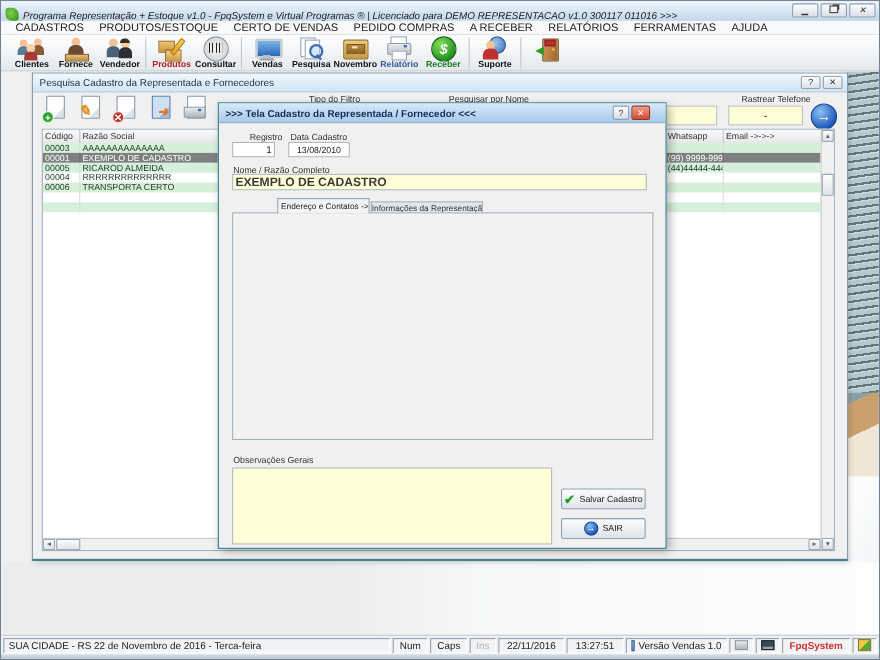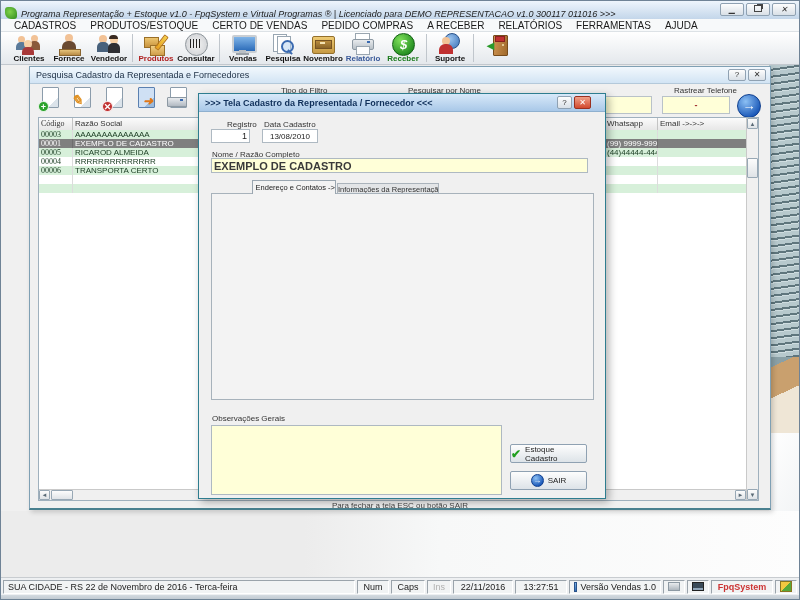--- a/index.html
+++ b/index.html
@@ -47,21 +47,21 @@
 
   
   .grid{position:absolute;left:8px;top:50px;width:721px;height:384px;background:#fff;border:1px solid #9fb0bd;box-sizing:border-box;}
   .ghead{position:absolute;left:0;top:0;width:707px;height:12px;display:flex;background:linear-gradient(#fbfbfb,#e7e7e7);border-bottom:1px solid #b8b8b8;}
   .gh{font-size:8px;color:#333;padding:1px 2px 0;border-right:1px solid #c4c4c4;box-sizing:border-box;white-space:nowrap;overflow:hidden;}
   .grow{position:absolute;left:0;width:707px;height:9px;display:flex;}
   .gc{font-size:8px;line-height:9px;padding:0 2px;border-right:1px solid #dcdcdc;box-sizing:border-box;white-space:nowrap;overflow:hidden;color:#173a1f;}
   .stripe{background:#d7f0da;}
   .rowsel{background:#7f7f7f;}
   .rowsel .gc{color:#ffffff;border-right-color:#6e6e6e;}
-  .c-cod{width:34px;font-family:Liberation Serif, serif;} .c-raz{width:532px;} .c-wha{width:53px;} .c-ema{width:88px;border-right:none;}
+  .c-cod{width:34px;} .c-raz{width:532px;} .c-wha{width:53px;} .c-ema{width:88px;border-right:none;}
   .vscroll{position:absolute;right:0;top:0;width:12px;height:382px;background:#f0f0f0;border-left:1px solid #c9c9c9;box-sizing:border-box;}
   .hscroll{position:absolute;left:0;bottom:0;width:707px;height:11px;background:#f0f0f0;border-top:1px solid #c9c9c9;box-sizing:border-box;}
   .sbtn{position:absolute;background:linear-gradient(#fcfcfc,#dfe3e7);border:1px solid #98a8b5;box-sizing:border-box;text-align:center;color:#5a6a76;border-radius:1px;}
   .hint{position:absolute;left:0;top:434px;width:100%;text-align:center;font-size:8px;color:#444;}
 
   
   .dialog{position:absolute;left:197px;top:28px;width:408px;height:406px;background:#f0f0f0;border:1px solid #2e7d8f;box-shadow:3px 3px 8px rgba(0,0,0,.3);z-index:5;box-sizing:border-box;}
   .dlg-title{position:absolute;left:0;top:0;width:100%;height:17px;background:linear-gradient(#d8e9f9,#a9c8e8);border-bottom:1px solid #8fb0cf;display:flex;align-items:center;}
   .dlg-title .dtext{font-size:9px;font-weight:bold;color:#10305a;margin-left:6px;white-space:nowrap;}
   .dlg-close{position:absolute;top:2px;right:14px;width:17px;height:13px;border:1px solid #9a3020;border-radius:2px;background:linear-gradient(#f0a088,#d2492e);color:#fff;font-size:8px;line-height:11px;text-align:center;box-sizing:border-box;}
@@ -333,21 +333,20 @@
           <div class="sbtn" style="left:0;bottom:0;width:11px;height:11px;font-size:6px;line-height:10px">▼</div>
         </div>
 
         <div class="hscroll">
           <div class="sbtn" style="left:0;top:0;width:11px;height:10px;font-size:6px;line-height:9px">◄</div>
           <div class="sbtn" style="left:12px;top:0;width:22px;height:10px"></div>
           <div class="sbtn" style="right:0;top:0;width:11px;height:10px;font-size:6px;line-height:9px">►</div>
         </div>
       </div>
 
-      <div class="hint">Para fechar a tela ESC ou botão SAIR</div>
     </div>
 
     <div class="dialog">
       <div class="dlg-title">
         <span class="dtext">&gt;&gt;&gt; Tela Cadastro da Representada / Fornecedor &lt;&lt;&lt;</span>
       </div>
       <div class="dlg-help">?</div>
       <div class="dlg-close">✕</div>
 
       <span class="dlbl" style="left:28px;top:26px">Registro</span>
@@ -419,21 +418,21 @@
       <input class="tb" style="left: 158px; top: 289px; width: 50px; height: 13px;">
       <input class="tb mask" style="left: 213px; top: 289px; width: 55px; height: 13px;" value=".    .    -">
       <input class="tb" style="left: 271px; top: 289px; width: 60px; height: 13px;">
       <input class="tb" style="left: 335px; top: 289px; width: 43px; height: 13px;">
 
       <span class="dlbl" style="left:13px;top:320px">Observações Gerais</span>
       <textarea class="tb yel" style="left: 12px; top: 331px; width: 291px; height: 70px; resize: none;"></textarea>
 
       <div class="dbtn" style="left:311px;top:350px;width:77px;height:19px">
         <span style="color:#1fa01f;font-size:12px;font-weight:bold">✔</span>
-        <span>Estoque Cadastro</span>
+        <span>Salvar Cadastro</span>
       </div>
       <div class="dbtn" style="left:311px;top:377px;width:77px;height:19px">
         <span class="gobtn" style="position:static;width:13px;height:13px;font-size:8px;line-height:12px">→</span>
         <span>SAIR</span>
       </div>
     </div>
   </div>
 
   <div class="statusbar">
     <div class="sp" style="flex:1">SUA CIDADE - RS 22 de Novembro de 2016 - Terca-feira</div>

